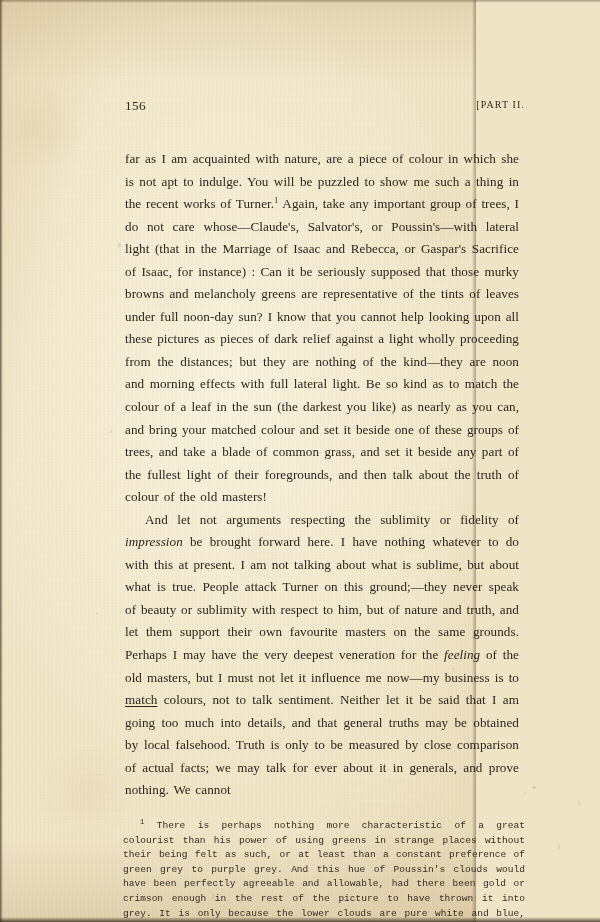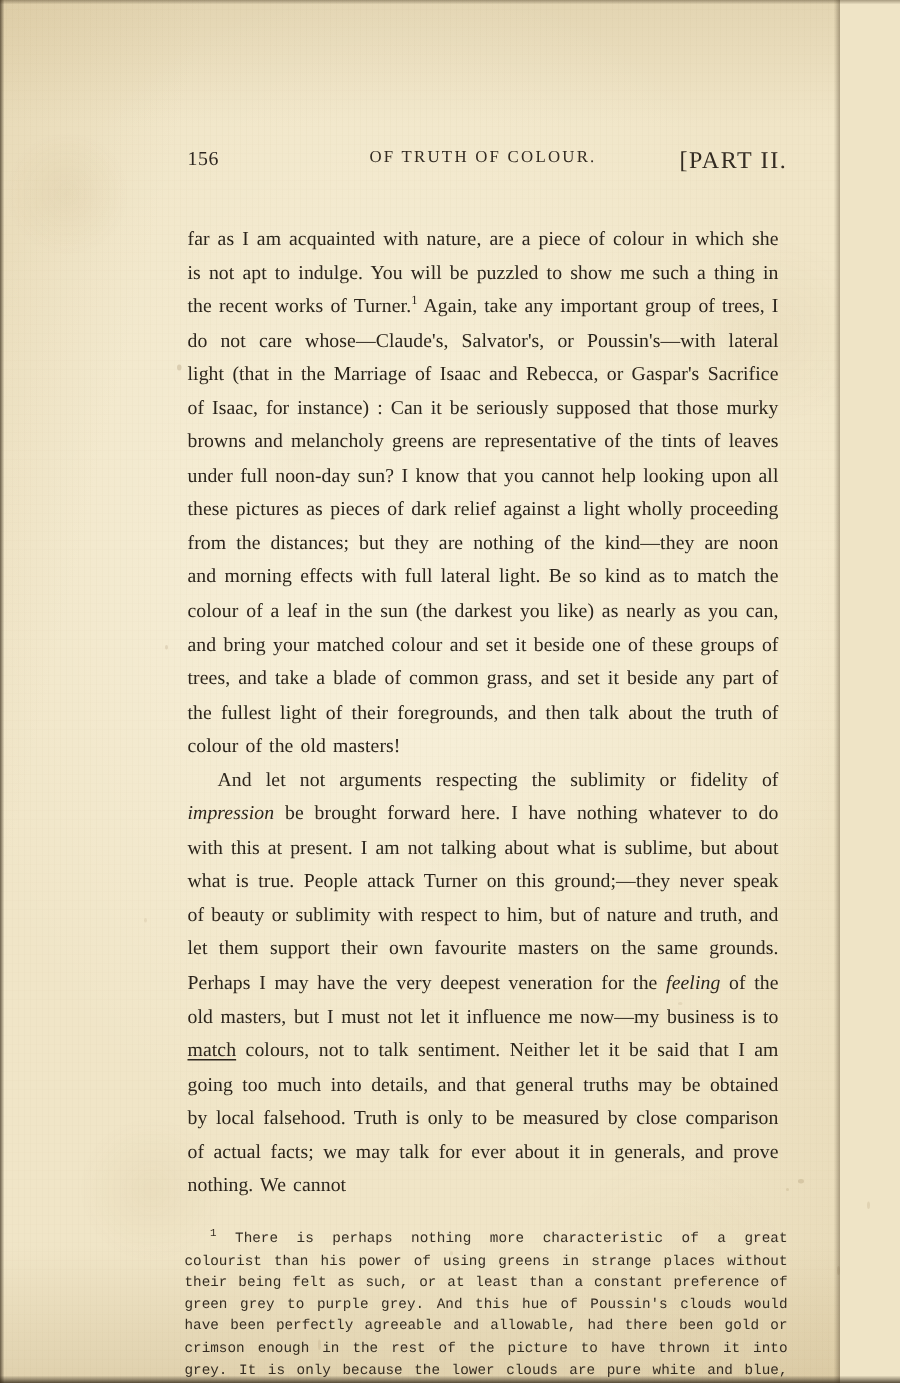--- a/index.html
+++ b/index.html
@@ -10,21 +10,21 @@
     width: 600px;
     height: 922px;
     overflow: hidden;
     background: #efe4c6;
     font-family: "Liberation Serif", serif;
   }
 
   
   #page {
     position: relative;
-    width: 560px;
+    width: 476px;
     height: 922px;
     background:
       radial-gradient(ellipse 70% 55% at 48% 42%, rgba(255,252,240,0.55) 0%, rgba(255,250,235,0.18) 55%, rgba(0,0,0,0) 80%),
       linear-gradient(103deg, rgba(200,176,126,0.22) 0%, rgba(0,0,0,0) 18%, rgba(0,0,0,0) 82%, rgba(196,172,122,0.20) 100%),
       linear-gradient(180deg, rgba(188,164,116,0.26) 0%, rgba(0,0,0,0) 9%, rgba(0,0,0,0) 90%, rgba(184,160,112,0.30) 100%),
       #f0e5c7;
     box-sizing: border-box;
   }
 
   
@@ -108,21 +108,21 @@
     top: 1px;
     text-align: center;
     font-size: 11.2px;
     letter-spacing: 1.5px;
     color: #332b22;
   }
   #part-label {
     position: absolute;
     right: -6px;
     top: 1px;
-    font-size: 16px;
+    font-size: 10px;
     letter-spacing: 1.1px;
     color: #332b22;
     padding-left: 12px;
   }
 
   
   #body-copy {
     margin-top: 28px;
     color: #2c251c;
     font-size: 13.15px;
@@ -188,21 +188,20 @@
 
   <div class="edge" id="edge-left"></div>
   <div class="edge" id="edge-right"></div>
   <div class="edge" id="edge-top"></div>
   <div class="edge" id="edge-bottom"></div>
 
   <div id="typeblock">
 
     <div id="running-head">
       <span id="folio">156</span>
-      <span id="head-title">OF TRUTH OF COLOUR.</span>
       <span id="part-label">[PART II.</span>
     </div>
 
     <div id="body-copy">
       <p><span>far as I am acquainted with nature, are a piece of colour in which she is not apt to indulge.  You will be puzzled to show me such a thing in the recent works of Turner.</span><span class="fn-ref">1</span><span>  Again, take any important group of trees, I do not care whose—Claude's, Salvator's, or Poussin's—with lateral light (that in the Marriage of Isaac and Rebecca, or Gaspar's Sacrifice of Isaac, for instance) : Can it be seriously supposed that those murky browns and melancholy greens are representative of the tints of leaves under full noon-day sun?  I know that you cannot help looking upon all these pictures as pieces of dark relief against a light wholly proceeding from the distances; but they are nothing of the kind—they are noon and morning effects with full lateral light.  Be so kind as to match the colour of a leaf in the sun (the darkest you like) as nearly as you can, and bring your matched colour and set it beside one of these groups of trees, and take a blade of common grass, and set it beside any part of the fullest light of their foregrounds, and then talk about the truth of colour of the old masters!</span></p>
 
       <p><span>And let not arguments respecting the sublimity or fidelity of </span><span class="it">impression</span><span> be brought forward here.  I have nothing whatever to do with this at present.  I am not talking about what is sublime, but about what is true.  People attack Turner on this ground;—they never speak of beauty or sublimity with respect to him, but of nature and truth, and let them support their own favourite masters on the same grounds.  Perhaps I may have the very deepest veneration for the </span><span class="it">feeling</span><span> of the old masters, but I must not let it influence me now—my business is to </span><span class="ul">match</span><span> colours, not to talk sentiment.  Neither let it be said that I am going too much into details, and that general truths may be obtained by local falsehood. Truth is only to be measured by close comparison of actual facts; we may talk for ever about it in generals, and prove nothing.  We cannot</span></p>
     </div>
 
     <div id="footnote">

